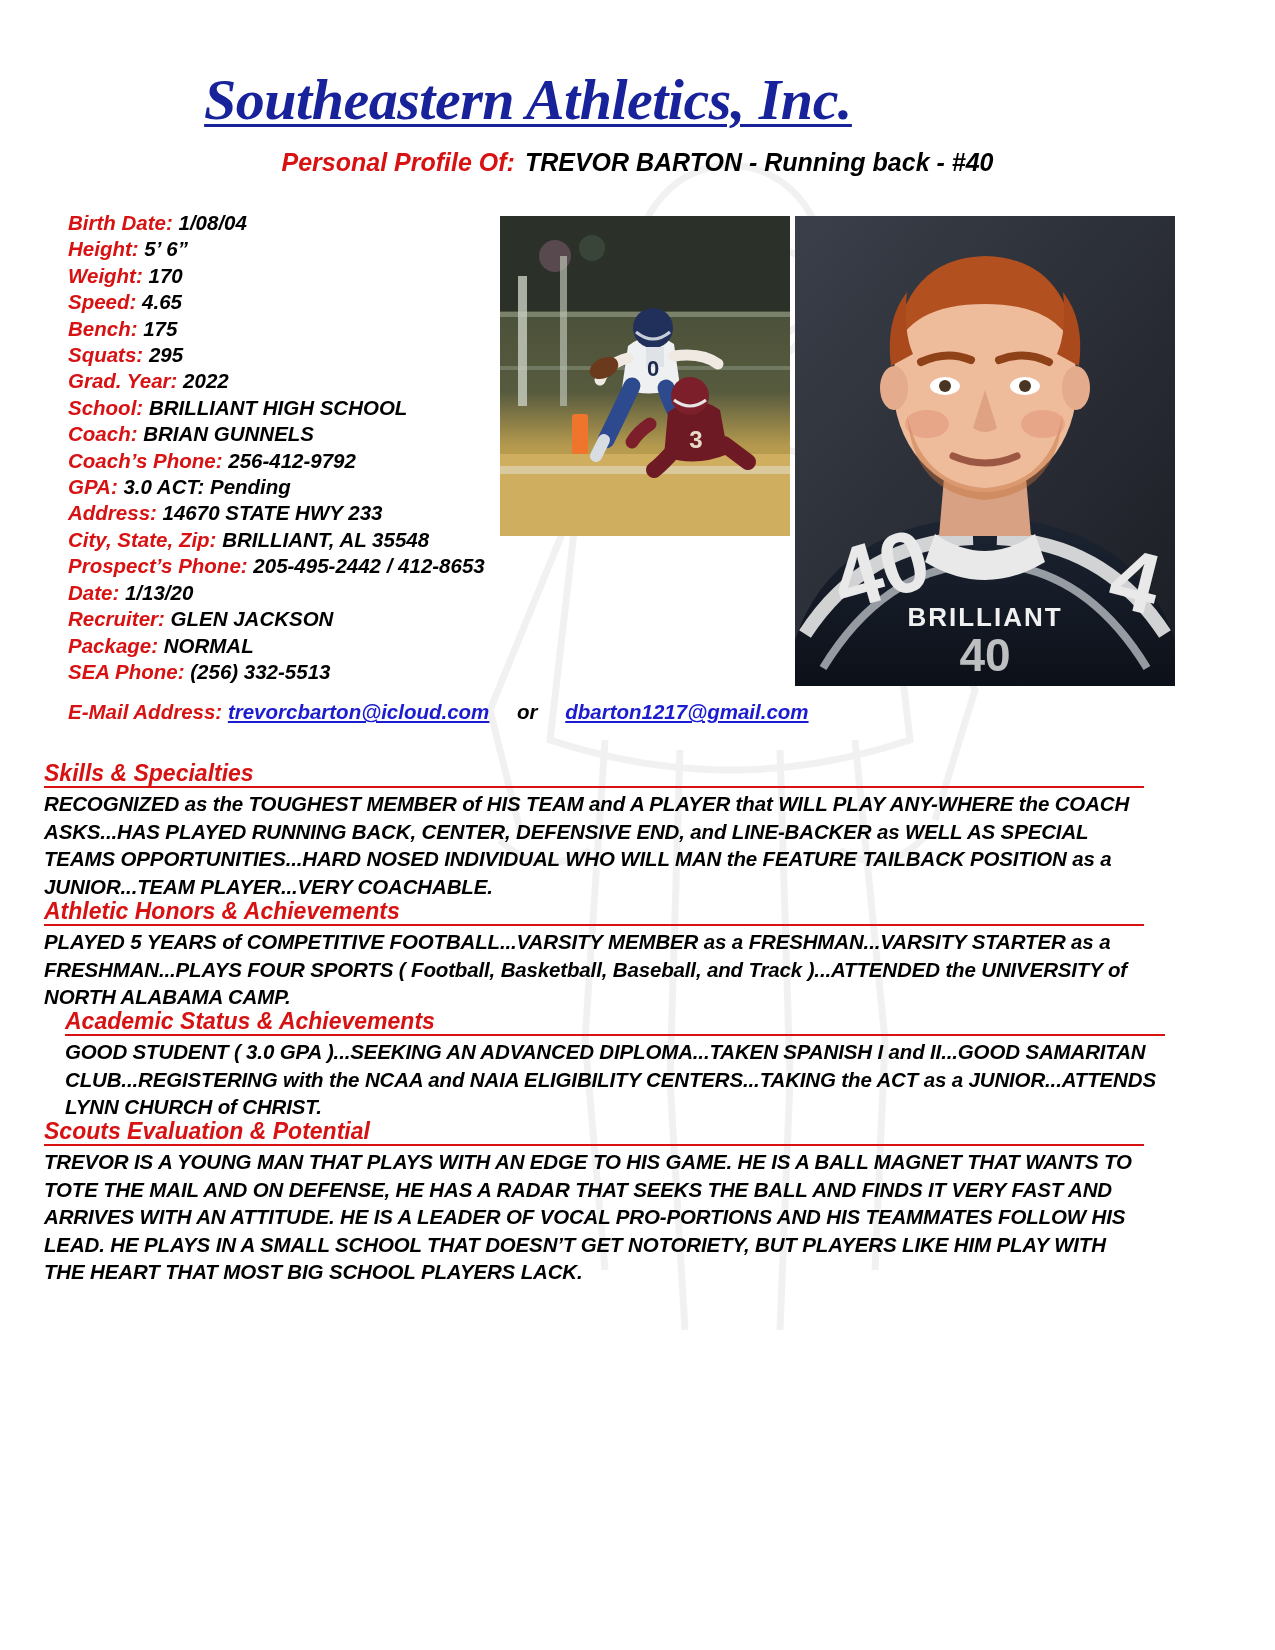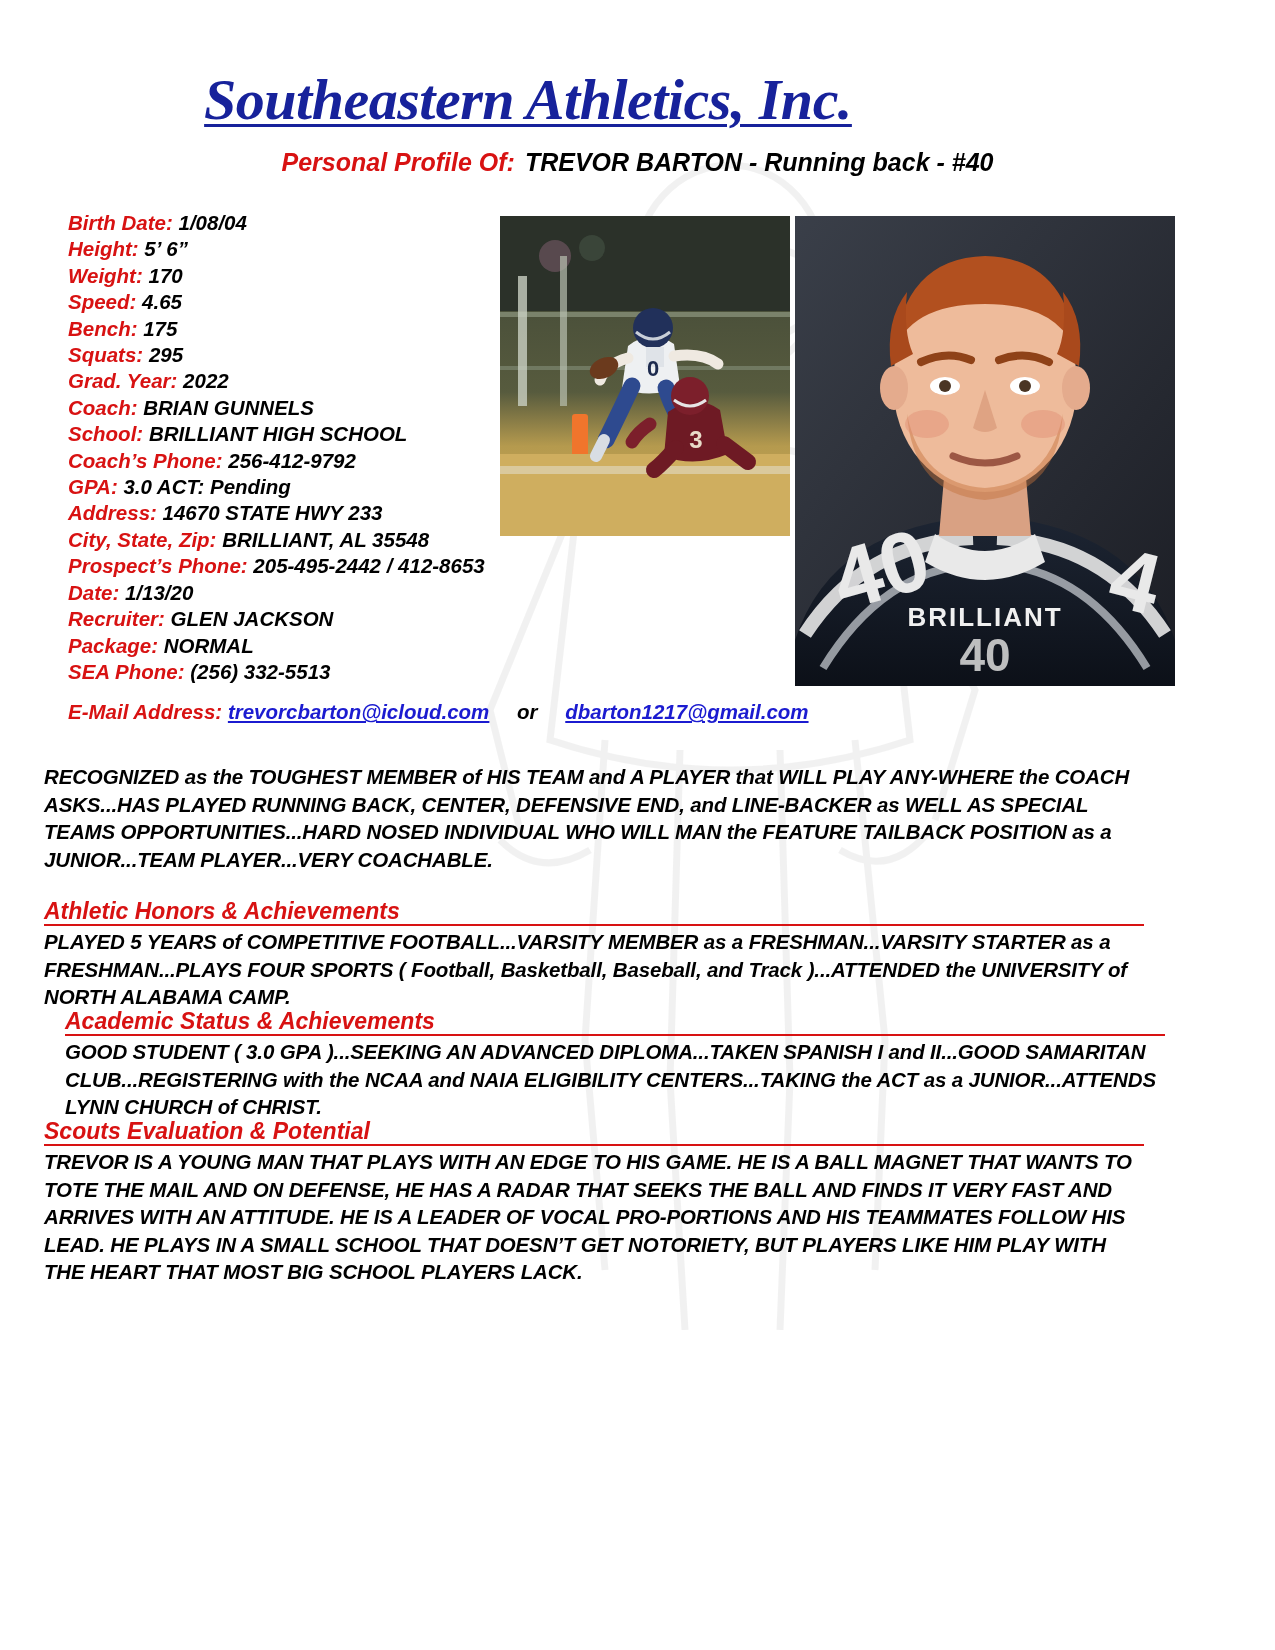--- a/index.html
+++ b/index.html
@@ -198,22 +198,22 @@
   </div>
 
   <div class="info-block">
     <div class="info-row"><span class="info-label">Birth Date:</span> <span class="info-value">1/08/04</span></div>
     <div class="info-row"><span class="info-label">Height:</span>  <span class="info-value">5’ 6”</span></div>
     <div class="info-row"><span class="info-label">Weight:</span> <span class="info-value">170</span></div>
     <div class="info-row"><span class="info-label">Speed:</span>  <span class="info-value">4.65</span></div>
     <div class="info-row"><span class="info-label">Bench:</span>  <span class="info-value">175</span></div>
     <div class="info-row"><span class="info-label">Squats:</span> <span class="info-value">295</span></div>
     <div class="info-row"><span class="info-label">Grad. Year:</span> <span class="info-value">2022</span></div>
+    <div class="info-row"><span class="info-label">School:</span>  <span class="info-value">BRILLIANT HIGH SCHOOL</span></div>
     <div class="info-row"><span class="info-label">Coach:</span>  <span class="info-value">BRIAN GUNNELS</span></div>
-    <div class="info-row"><span class="info-label">School:</span>  <span class="info-value">BRILLIANT HIGH SCHOOL</span></div>
     <div class="info-row"><span class="info-label">Coach’s Phone:</span>  <span class="info-value">256-412-9792</span></div>
     <div class="info-row"><span class="info-label">GPA:</span>  <span class="info-value">3.0   ACT:  Pending</span></div>
     <div class="info-row"><span class="info-label">Address:</span>  <span class="info-value">14670 STATE HWY 233</span></div>
     <div class="info-row"><span class="info-label">City, State, Zip:</span>  <span class="info-value">BRILLIANT, AL  35548</span></div>
     <div class="info-row"><span class="info-label">Prospect’s Phone:</span>  <span class="info-value">205-495-2442 / 412-8653</span></div>
     <div class="info-row"><span class="info-label">Date:</span>  <span class="info-value">1/13/20</span></div>
     <div class="info-row"><span class="info-label">Recruiter:</span>  <span class="info-value">GLEN JACKSON</span></div>
     <div class="info-row"><span class="info-label">Package:</span>  <span class="info-value">NORMAL</span></div>
     <div class="info-row"><span class="info-label">SEA Phone:</span> <span class="info-value">(256) 332-5513</span></div>
   </div>
@@ -331,20 +331,21 @@
       <path d="M158 240 q32 14 64 0" stroke="#9c5744" stroke-width="7" fill="none" stroke-linecap="round"></path>
 
       <path d="M112 198 q6 80 78 86 q72 -6 78 -86 q-14 70 -78 74 q-64 -4 -78 -74 z" fill="#c4713a" opacity="0.45"></path>
 
       <ellipse cx="132" cy="208" rx="22" ry="14" fill="#e08e73" opacity="0.45"></ellipse>
       <ellipse cx="248" cy="208" rx="22" ry="14" fill="#e08e73" opacity="0.45"></ellipse>
     </svg>
   </div>
 
   <div class="section" style="top:760px;">
+    <div class="section-heading">Skills &amp; Specialties<span class="rule"></span></div>
     <div class="section-body">RECOGNIZED as the TOUGHEST MEMBER of HIS TEAM and A PLAYER that WILL PLAY ANY-WHERE the COACH ASKS...HAS PLAYED RUNNING BACK, CENTER, DEFENSIVE END, and LINE-BACKER as WELL AS SPECIAL TEAMS OPPORTUNITIES...HARD NOSED INDIVIDUAL WHO WILL MAN the FEATURE TAILBACK POSITION as a JUNIOR...TEAM PLAYER...VERY COACHABLE.</div>
   </div>
 
   <div class="section" style="top:898px;">
     <div class="section-heading">Athletic Honors &amp; Achievements<span class="rule"></span></div>
     <div class="section-body">PLAYED 5 YEARS of COMPETITIVE FOOTBALL...VARSITY MEMBER as a FRESHMAN...VARSITY STARTER as a FRESHMAN...PLAYS FOUR SPORTS ( Football, Basketball, Baseball, and Track )...ATTENDED the UNIVERSITY of NORTH ALABAMA CAMP.</div>
   </div>
 
   <div class="section" style="top:1008px;margin-left:21px;">
     <div class="section-heading">Academic Status  &amp; Achievements<span class="rule"></span></div>

